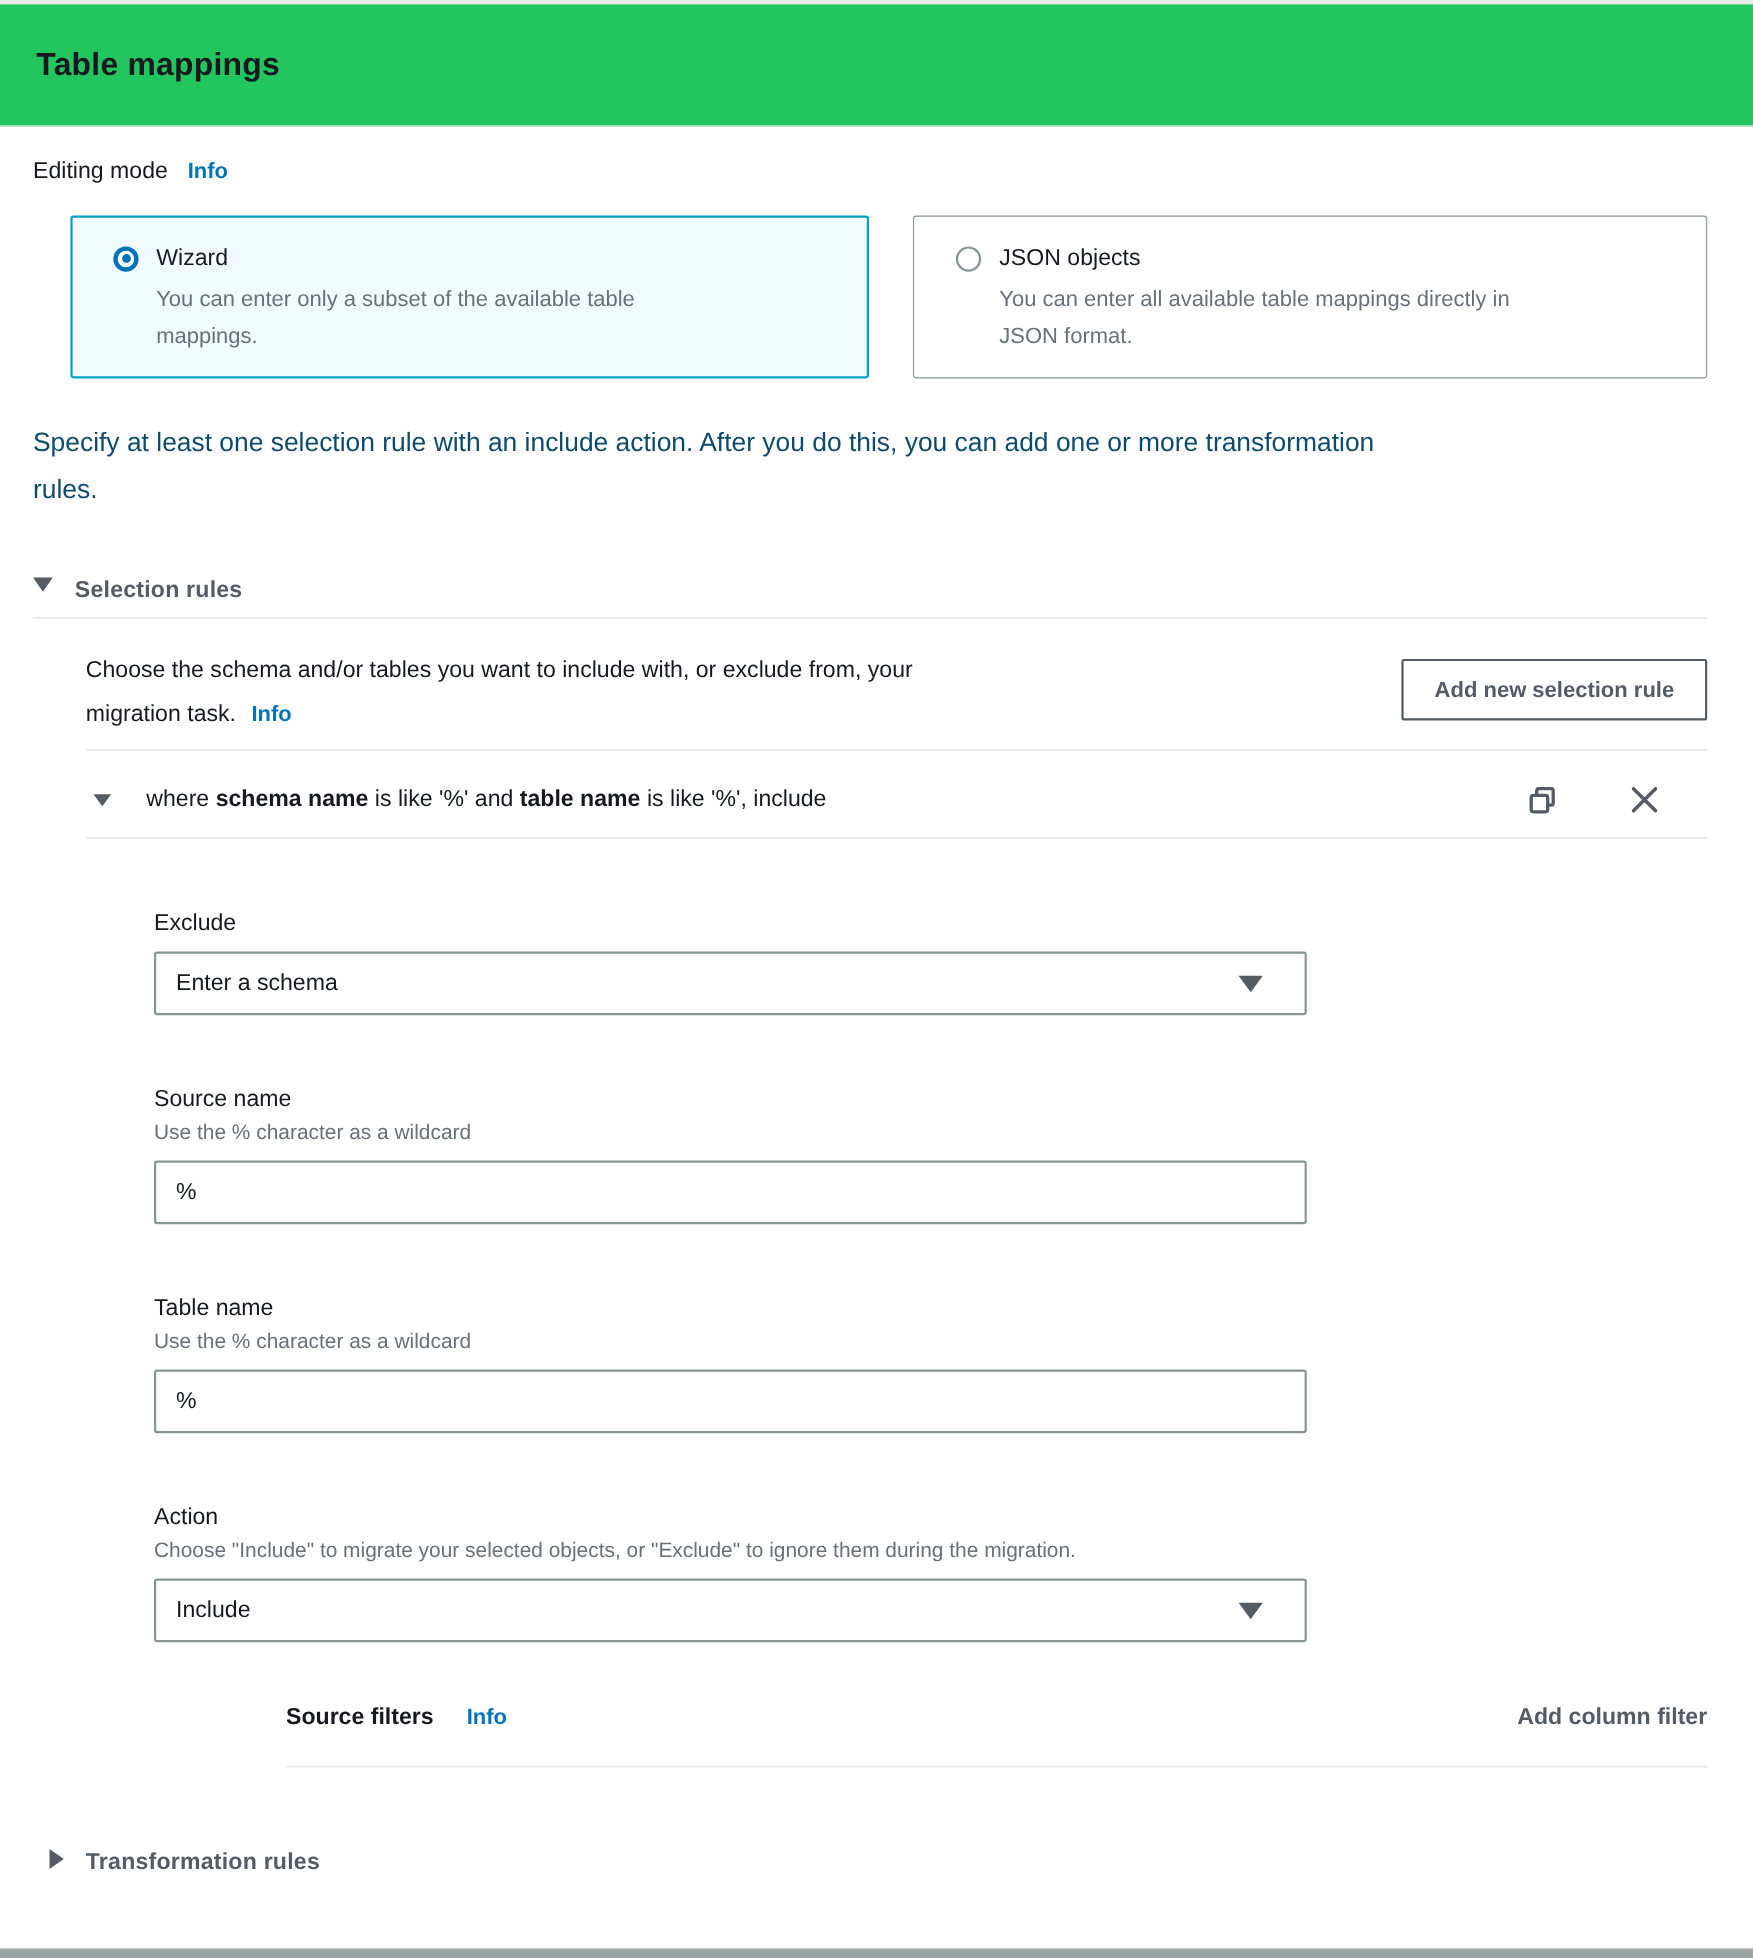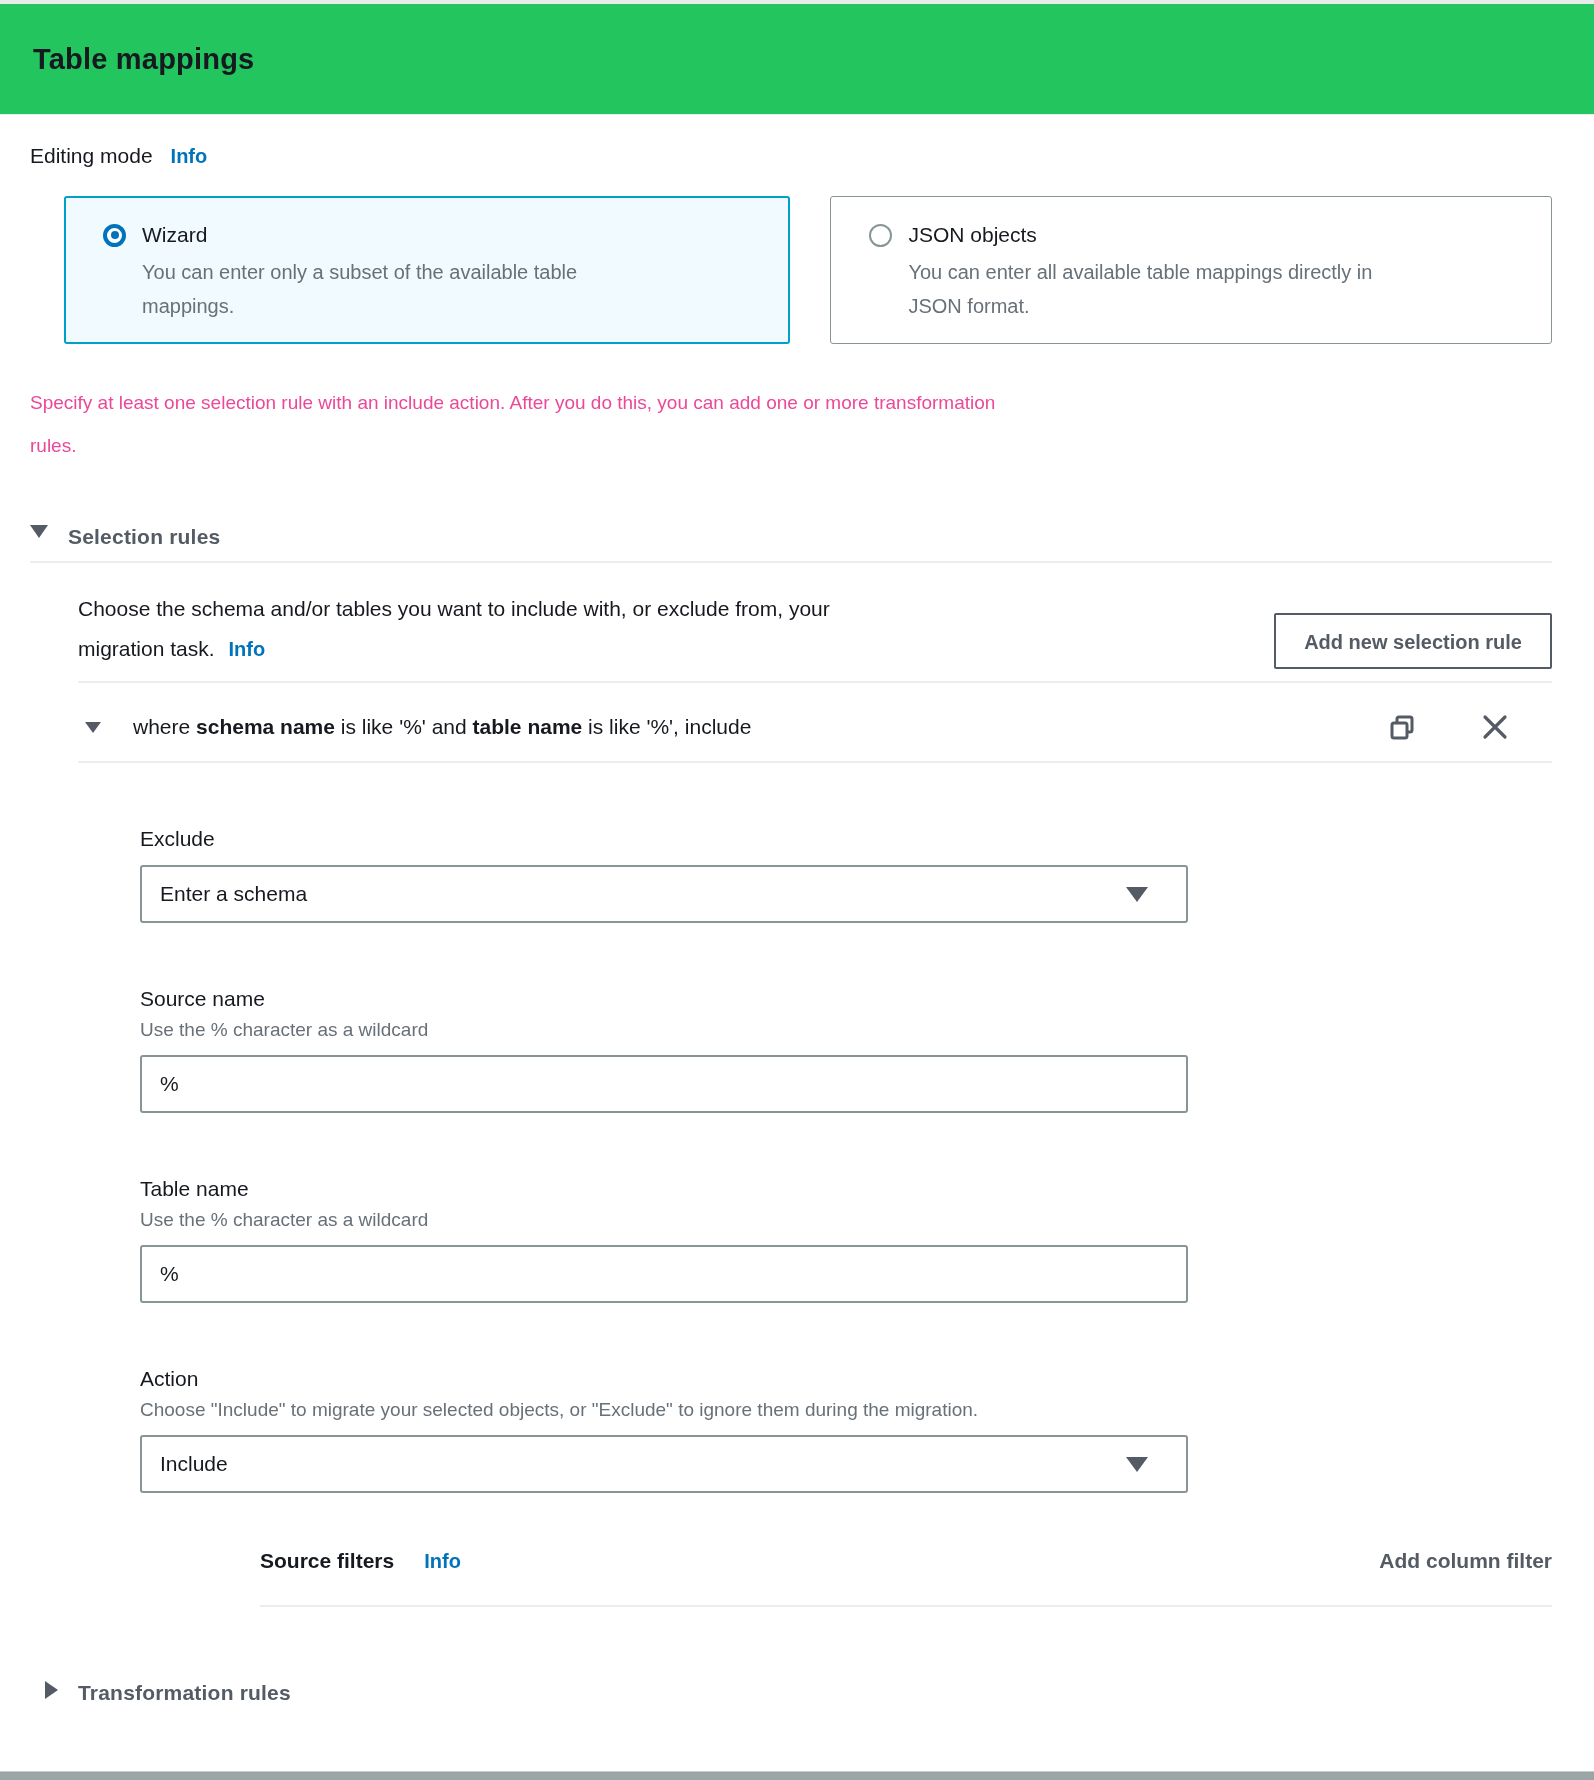--- a/index.html
+++ b/index.html
@@ -37,34 +37,34 @@
   .radio.checked{border:4.5px solid #0073bb;}
   .radio.checked::after{
     content:"";position:absolute;left:50%;top:50%;width:8px;height:8px;margin:-4px 0 0 -4px;
     border-radius:50%;background:#0073bb;
   }
   .card-label{font-size:21px;color:#16191f;}
   .card-desc{
     margin:8px 0 0 39px;color:#687078;font-size:20px;line-height:34px;white-space:pre-line;
   }
 
-  .intro{margin:37px 0 0 0;font-size:19px;line-height:43px;white-space:pre-line;color:#ec4899;}
+  .intro{margin:37px 0 0 0;font-size:24px;line-height:43px;white-space:pre-line;color:#0c4a6e;}
 
   .section-header{margin-top:58px;display:flex;gap:20px;cursor:pointer;}
   .section-header .tri{flex:0 0 auto;}
   .section-title{font-size:21px;font-weight:bold;color:#545b64;letter-spacing:.2px;}
   .tri-down{width:0;height:0;border-left:9px solid transparent;border-right:9px solid transparent;border-top:13px solid #545b64;}
   .tri-right{width:0;height:0;border-top:9px solid transparent;border-bottom:9px solid transparent;border-left:13px solid #545b64;}
   .tri-down.small{border-left-width:8px;border-right-width:8px;border-top-width:11px;}
 
   .divider{border:none;border-top:2px solid #eaeded;margin:12px 0 0 0;}
   .divider.inset{margin-left:48px;}
   .divider.filters{margin-left:230px;}
 
-  .choose-row{display:flex;margin-top:22px;align-items:flex-end;}
+  .choose-row{display:flex;margin-top:22px;align-items:center;}
   .choose-text{margin-left:48px;font-size:21px;line-height:40px;white-space:pre-line;padding-top:4px;}
   .choose-text .info-link{margin-left:14px;}
   .btn-secondary{
     margin-left:auto;box-sizing:border-box;height:56px;padding:16px 28px;
     border:2px solid #545b64;border-radius:2px;background:#fff;
     font-family:inherit;font-size:20px;font-weight:bold;color:#545b64;cursor:pointer;
     white-space:nowrap;
   }
   .rule-header{display:flex;align-items:center;margin:22px 0 0 55px;height:44px;}
   .rule-summary{margin-left:32px;font-size:21px;color:#16191f;}

